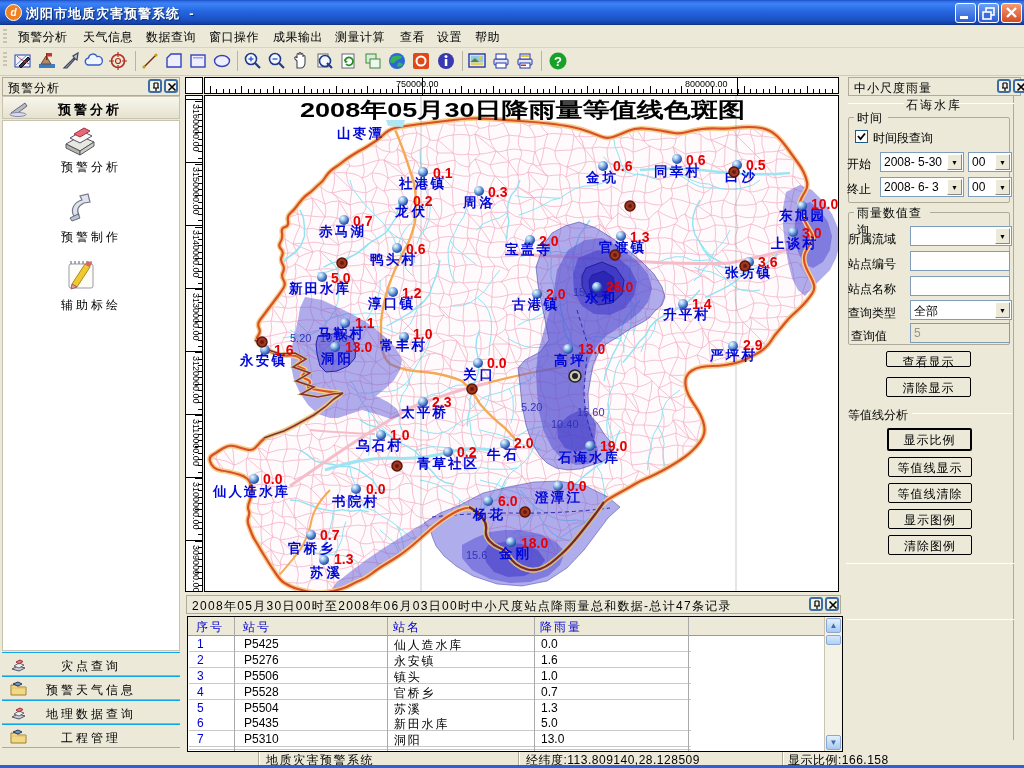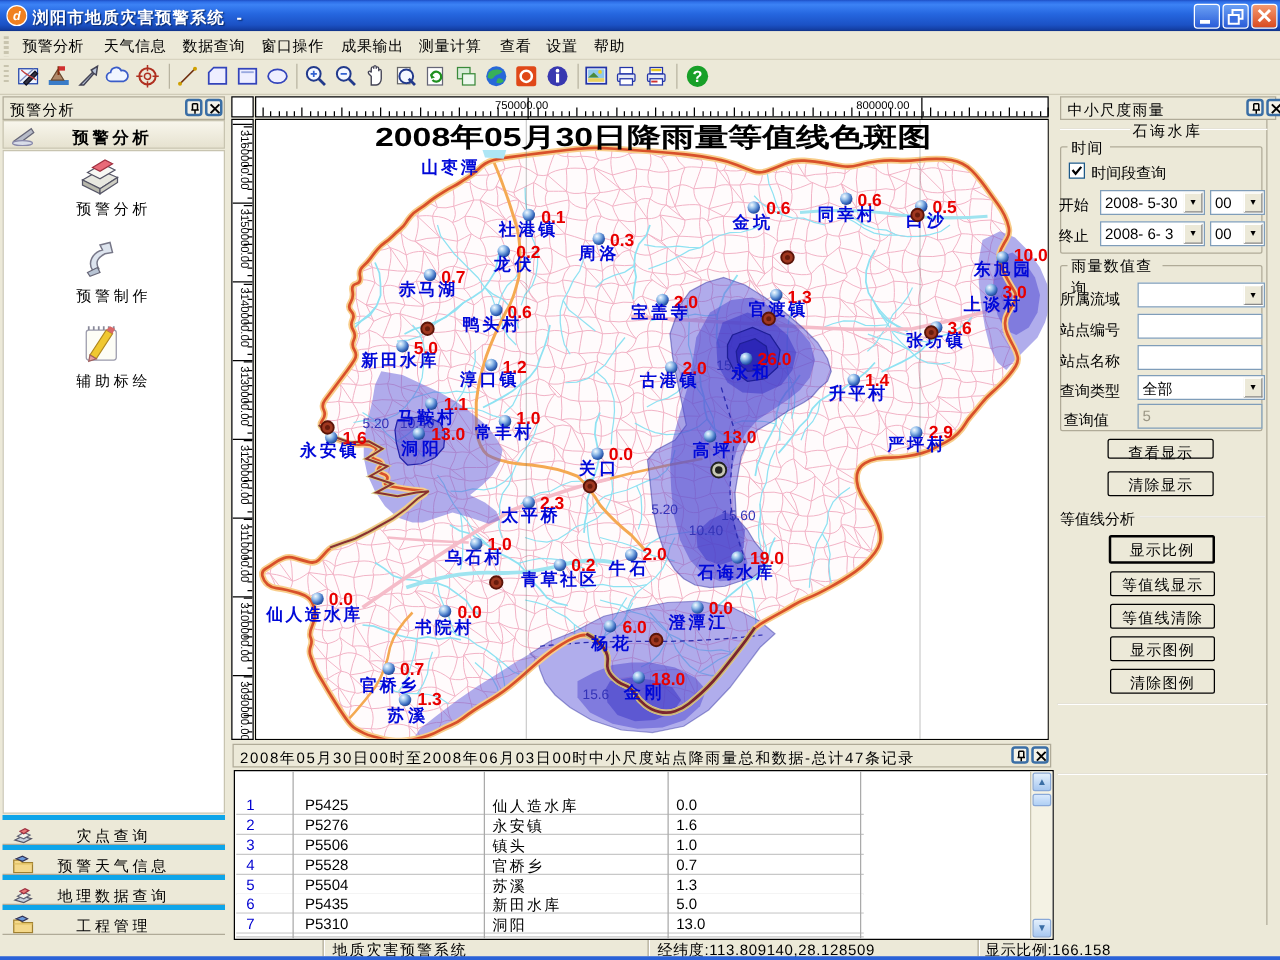--- a/index.html
+++ b/index.html
@@ -15,21 +15,21 @@
 background:repeating-linear-gradient(180deg,#c8c4ae 0 2px,#ece9d8 2px 4px)}
 .ptitle{position:absolute;height:19px;background:#ece9d8;border:1px solid #b0ab98;font-size:12px;padding:2px 0 0 5px;letter-spacing:1px}
 .pbt{position:absolute;top:1px;width:14px;height:14px;background:#f4f2e8;border:2px solid #3a6ea5;border-radius:3px;font-size:9px;line-height:10px;text-align:center;color:#000;font-weight:bold}
 .hln{position:absolute;height:1px;background:#b0ab98;border-bottom:1px solid #fff}
 .cmb{position:absolute;height:20px;background:#fff;border:1px solid #7f9db9;font-size:12px;padding:2px 0 0 3px}
 .cmbb{position:absolute;right:1px;top:1px;width:15px;height:16px;background:#ece9d8;border:1px solid #fff;border-right-color:#888;border-bottom-color:#888;font-size:7px;text-align:center;line-height:15px;color:#000}
 .edt{position:absolute;height:20px;background:#fff;border:1px solid #7f9db9;font-size:12px;padding:2px 0 0 3px}
 .cb{position:absolute;width:13px;height:13px;background:#fff;border:1px solid #1d5987;font-size:11px;line-height:11px;text-align:center;font-weight:bold}
 .xpb{position:absolute;background:#ece9d8;font-size:12px;text-align:center;padding-top:2px;letter-spacing:1px;border-radius:2px}
 .lbl1{position:absolute;left:2px;width:178px;text-align:center;font-size:12px;letter-spacing:3px}
-.bbar{position:absolute;left:2px;width:178px;height:24px;background:#ece9d8;border-top:4px solid #0ea5e9;border-bottom:1px solid #b0ab98}
+.bbar{position:absolute;left:2px;width:178px;height:24px;background:#ece9d8;border-top:1px solid #0ea5e9;border-bottom:1px solid #b0ab98}
 .rv{font-size:14px;font-weight:bold;fill:#e80000;font-family:"Liberation Sans"}
 .bl{font-size:13.5px;font-weight:bold;fill:#0008d8;font-family:"Liberation Sans"}
 .cv{font-size:11px;fill:#3333b8;font-family:"Liberation Sans"}
 .mt{font-size:21px;font-weight:bold;fill:#000;font-family:"Liberation Sans",sans-serif}
 .trow{position:absolute;left:1px;width:502px;height:16px;border-bottom:1px solid #c8c8c8;background:#fff;font-size:12px}
 .trow div{position:absolute;top:1px}
 .c0{left:8px;color:#0000d0}.c1{left:55px}.c2{left:205px;letter-spacing:1.8px}.c3{left:352px}
 #stat{position:absolute;left:0;top:752px;width:1024px;height:13px;background:#ece9d8;font-size:12px}
 #stat .sep{position:absolute;top:0px;width:2px;height:13px;border-left:1px solid #b0ab98;border-right:1px solid #fff}
 </style></head><body>
@@ -748,20 +748,26 @@
 <div class="pbt" style="left:622px">
       <svg width="10" height="10" viewBox="0 0 10 10" style="position:absolute;left:1px;top:1px">
         <path d="M3 1 H7 M3 1 V6 M7 1 V6 M2 6 H8 M5 6 V9" stroke="#000" stroke-width="1.2" fill="none"></path>
       </svg>
     </div><div class="pbt" style="left:638px">
       <svg width="10" height="10" viewBox="0 0 10 10" style="position:absolute;left:1px;top:1px">
         <path d="M1.5 1.5 L8.5 8.5 M8.5 1.5 L1.5 8.5" stroke="#000" stroke-width="1.6"></path>
       </svg>
     </div></div>
 <div style="position:absolute;left:187px;top:616px;width:656px;height:136px;background:#fff;border:1px solid #000;overflow:hidden">
+<div style="position:absolute;left:0px;top:0px;width:690px;height:19px;background:#ece9d8;border-bottom:1px solid #999;color:#0000d0;font-size:12px">
+<div style="position:absolute;left:8px;top:2px;letter-spacing:2px">序号</div>
+<div style="position:absolute;left:55px;top:2px;letter-spacing:2px">站号</div>
+<div style="position:absolute;left:205px;top:2px;letter-spacing:2px">站名</div>
+<div style="position:absolute;left:352px;top:2px;letter-spacing:2px">降雨量</div>
+    </div>
 <div class="trow" style="top:19px">
 <div class="c0">1</div>
       <div class="c1">P5425</div>
       <div class="c2">仙人造水库</div>
       <div class="c3">0.0</div>
     </div>
     <div class="trow" style="top:35px">
 <div class="c0">2</div>
       <div class="c1">P5276</div>
       <div class="c2">永安镇</div>

